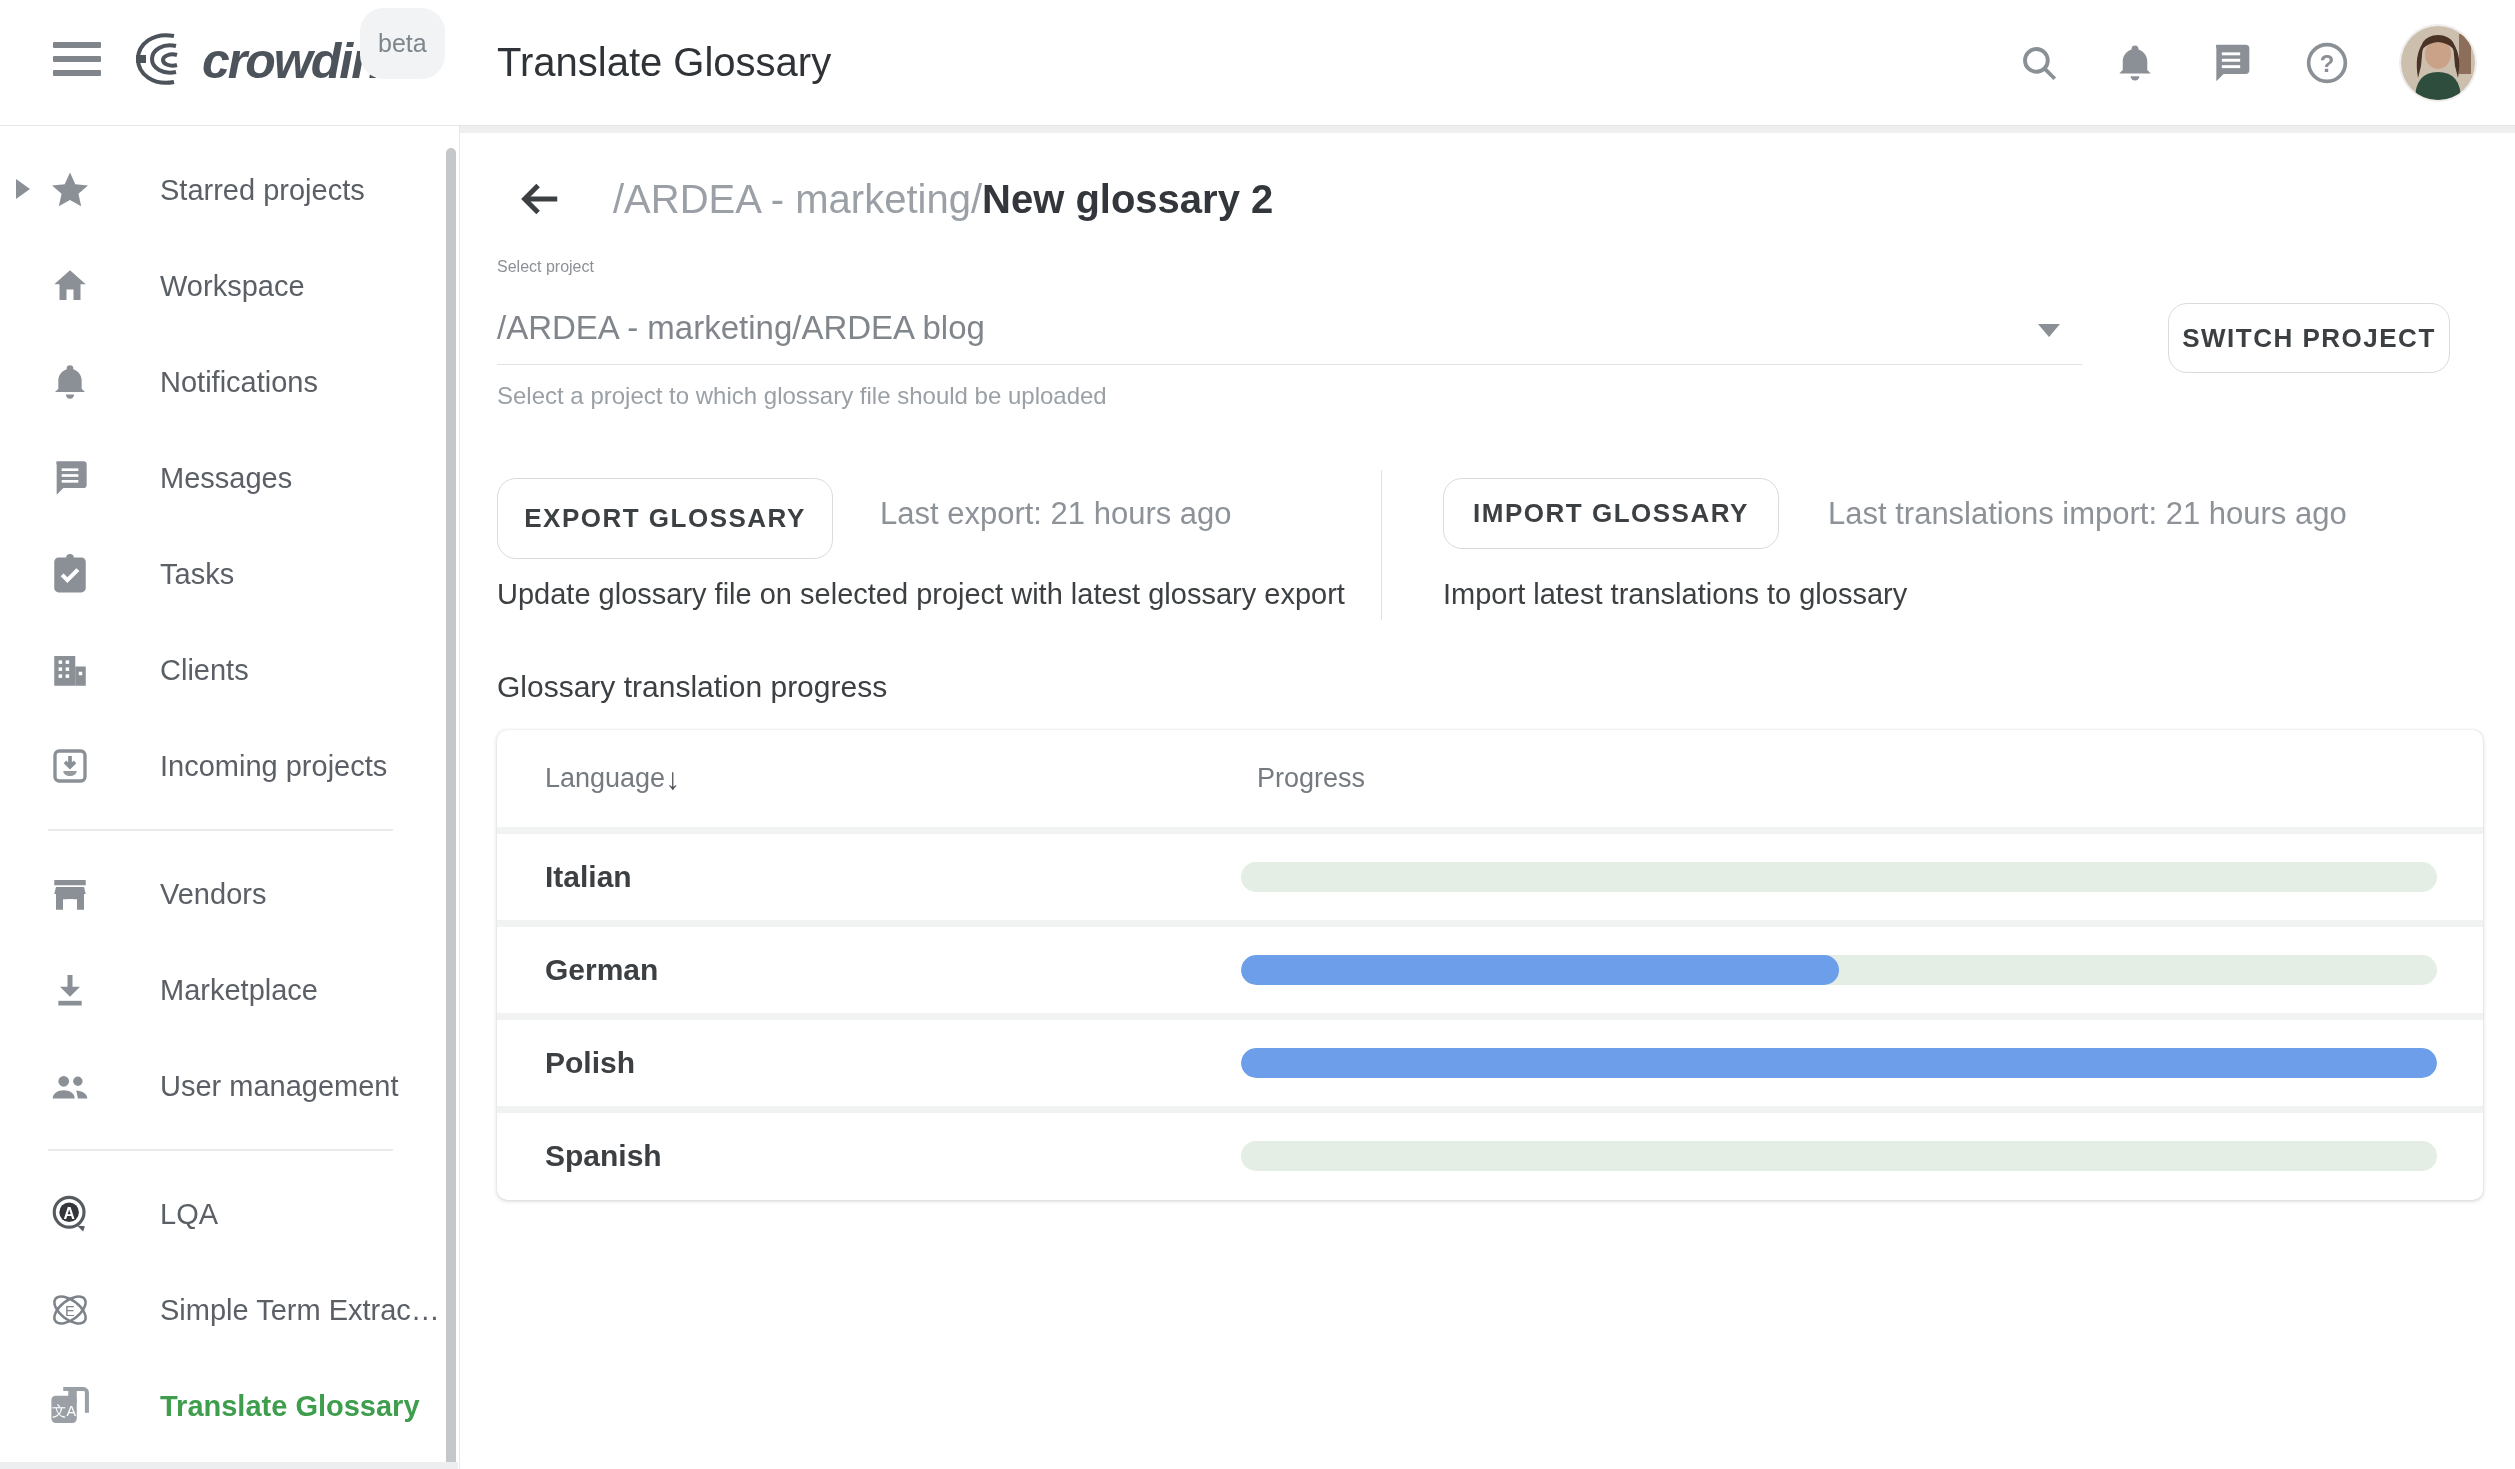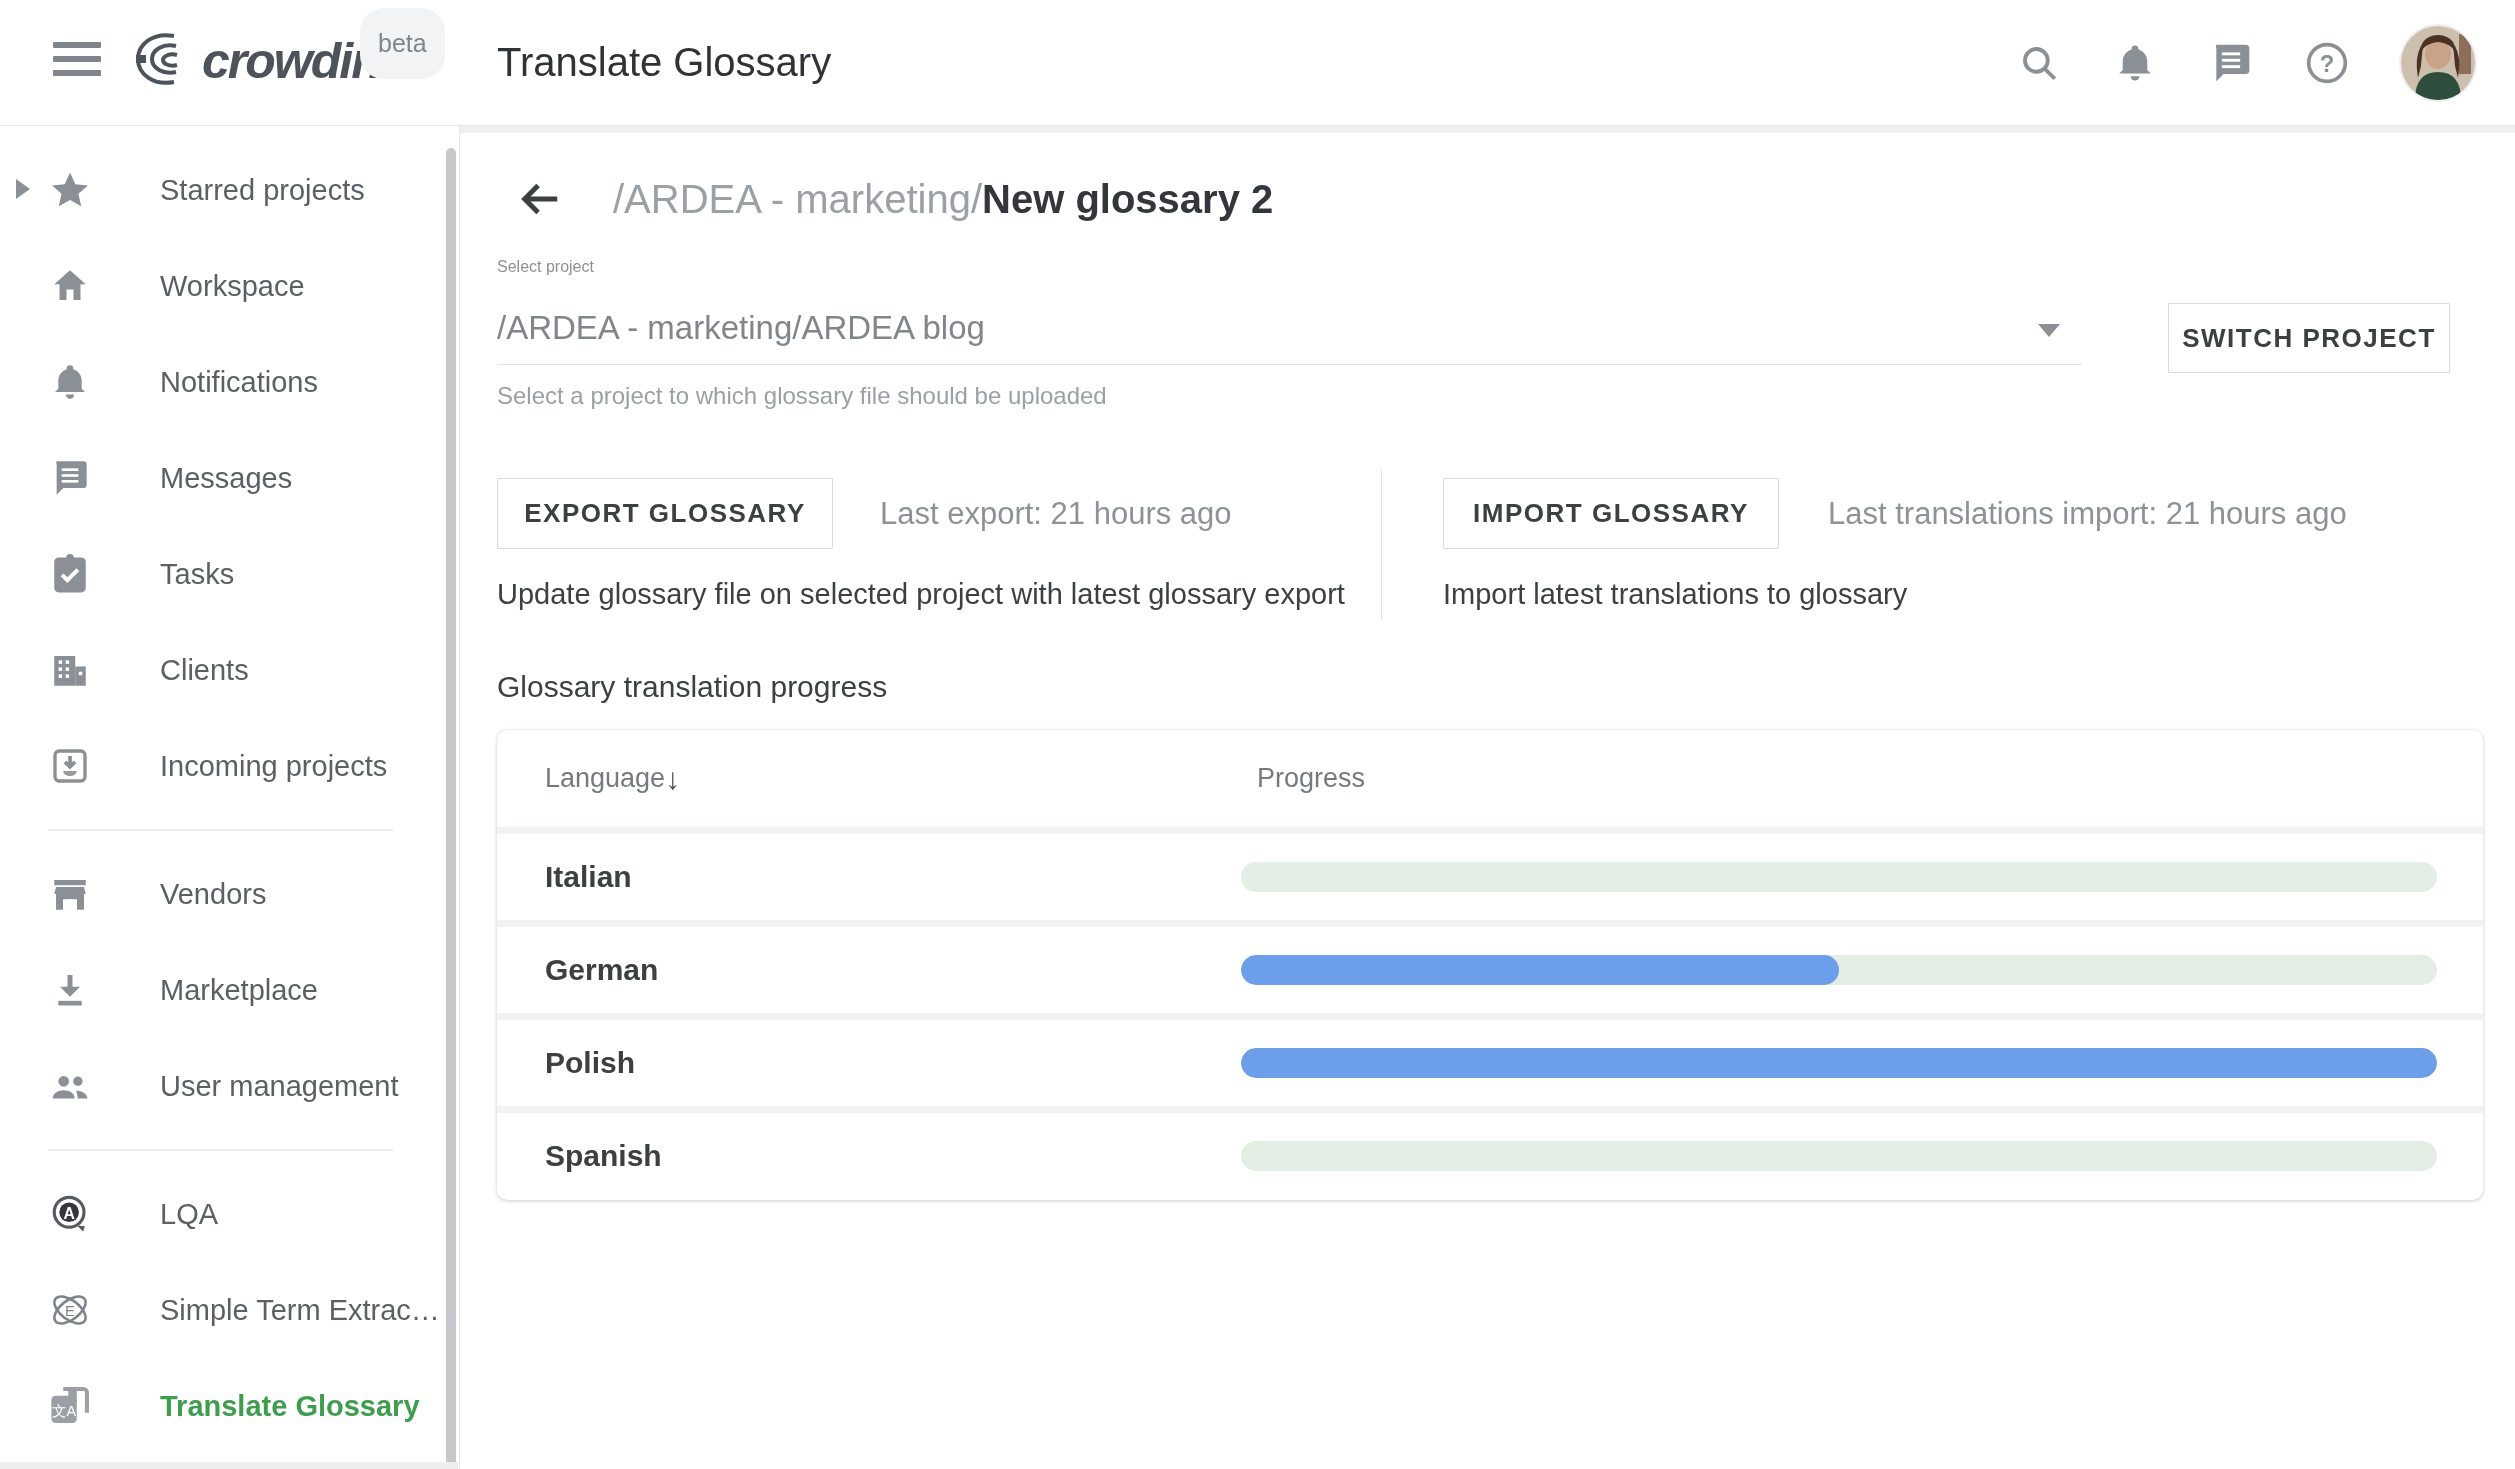--- a/index.html
+++ b/index.html
@@ -57,26 +57,26 @@
   .select-label{position:absolute;left:37px;top:132px;font-size:16px;color:#8b9196;}
   .select-field{position:absolute;left:37px;top:168px;width:1585px;height:70px;cursor:pointer;
                 border-bottom:1px solid #e0e2e3;}
   .select-value{font-size:33px;color:#80868c;line-height:68px;}
   .select-caret{position:absolute;right:22px;top:30px;width:0;height:0;
                 border-left:11px solid transparent;border-right:11px solid transparent;
                 border-top:13px solid #8a9095;}
   .select-helper{position:absolute;left:37px;top:256px;font-size:24px;color:#9aa0a6;}
 
   .btn{display:inline-flex;align-items:center;justify-content:center;background:#fff;
-       border:1px solid #d9dbdd;border-radius:1px;color:#3c4043;font-weight:700;
+       border:1px solid #d9dbdd;border-radius:19px;color:#3c4043;font-weight:700;
        font-size:26px;letter-spacing:1.5px;cursor:pointer;
        font-family:"Liberation Sans",sans-serif;}
   .switch-btn{position:absolute;left:1708px;top:177px;width:282px;height:70px;}
 
-  .export-btn{position:absolute;left:37px;top:352px;width:336px;height:71px;}
+  .export-btn{position:absolute;left:37px;top:352px;width:336px;height:81px;}
   .export-last{position:absolute;left:420px;top:352px;height:71px;display:flex;
                align-items:center;font-size:31px;color:#8d9298;}
   .export-desc{position:absolute;left:37px;top:452px;font-size:29px;color:#3c4043;}
   .action-divider{position:absolute;left:921px;top:344px;width:1px;height:150px;background:#dfe1e2;}
   .import-btn{position:absolute;left:983px;top:352px;width:336px;height:71px;}
   .import-last{position:absolute;left:1368px;top:352px;height:71px;display:flex;
                align-items:center;font-size:31px;color:#8d9298;}
   .import-desc{position:absolute;left:983px;top:452px;font-size:29px;color:#3c4043;}
 
   .section-title{position:absolute;left:37px;top:544px;font-size:30px;color:#3c4043;}

